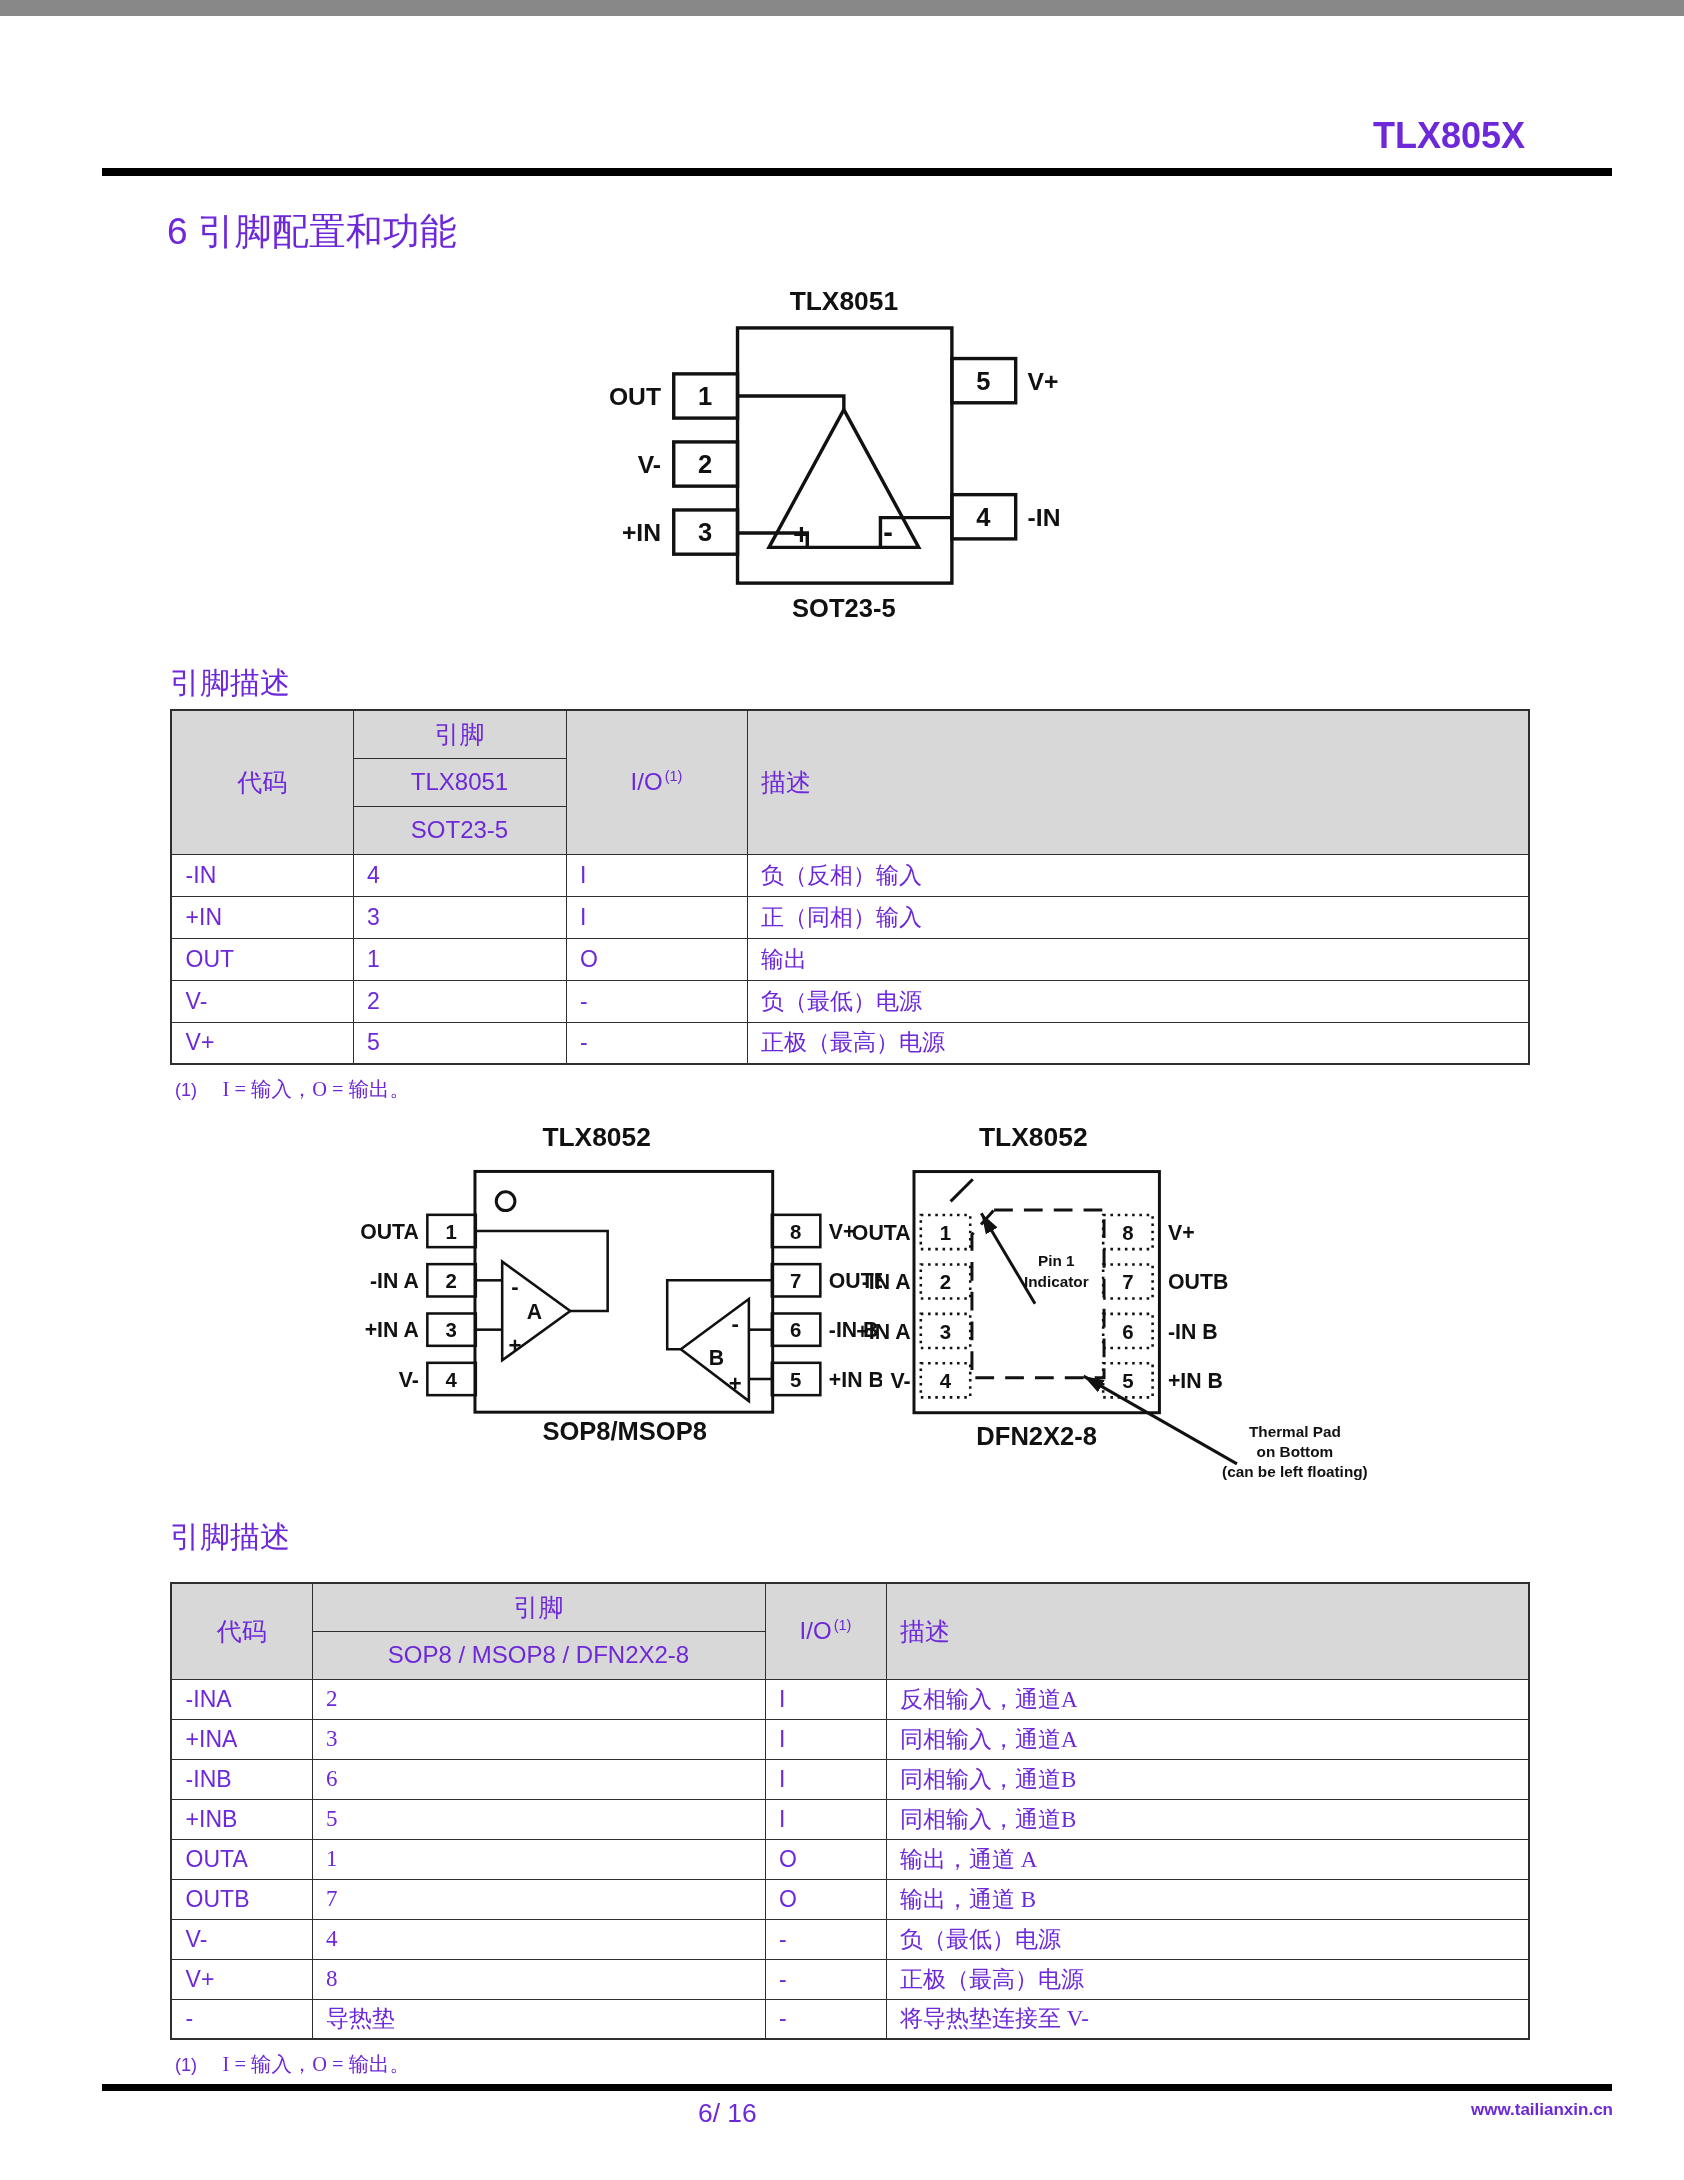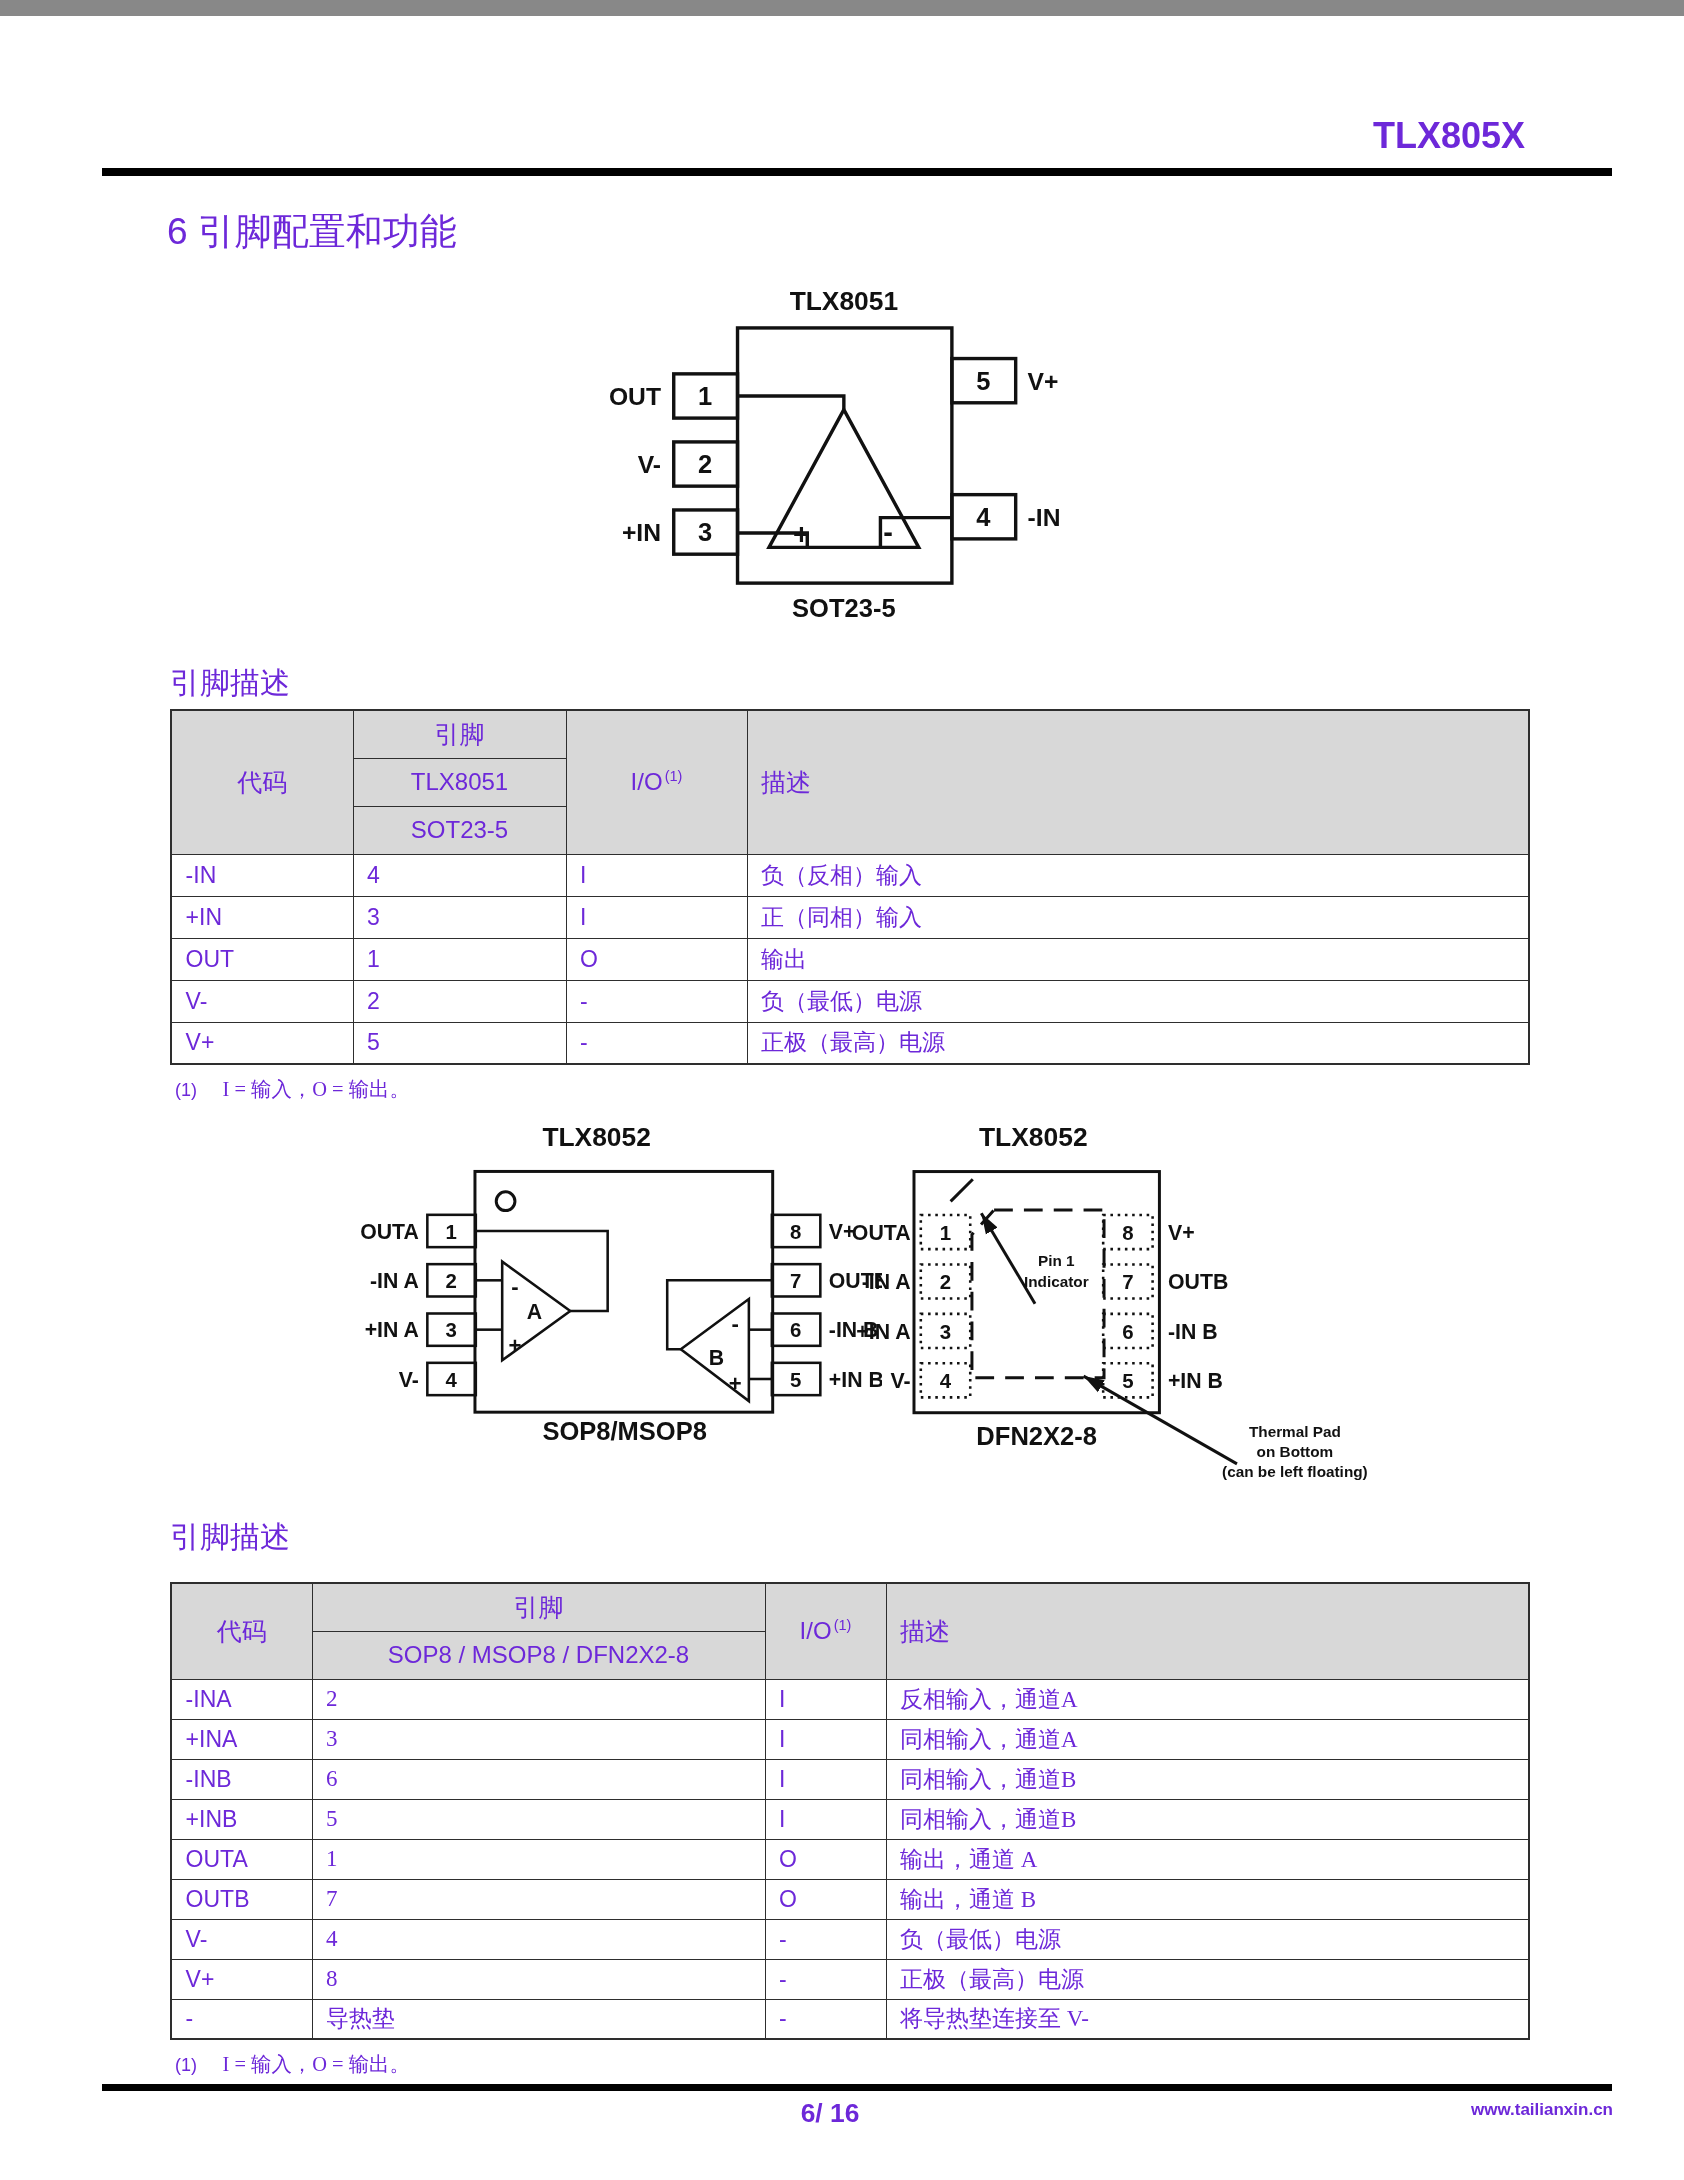--- a/index.html
+++ b/index.html
@@ -49,22 +49,22 @@
   .td-lat { font-family:"Liberation Sans", sans-serif; }
   .td-cn  { font-family:"Liberation Serif", serif; font-size:24px; }
   sup { font-size:14.5px; }
 
   .footnote { position:absolute; left:175px; font-size:20.4px; font-family:"Liberation Serif", serif; }
   .fn-marker { font-family:"Liberation Sans", sans-serif; font-size:18px; margin-right:25.6px; }
   #footnote1 { top:1059px; }
   #footnote2 { top:2034px; }
 
   .footer-rule { position:absolute; left:102px; top:2068px; width:1510px; height:6.8px; background:#000; }
-  .footer-page { position:absolute; left:698px; width:264px; top:2082px; text-align:center;
-                 font-weight:bold; font-size:26.4px; }
+  .footer-page { position:absolute; left:698px; width:264px; top:2082px; text-align:left;
+                 font-weight:normal; font-size:26.4px; }
   .footer-site { position:absolute; right:72px; top:2084px; font-weight:bold; font-size:17px; }
 </style>
 </head>
 <body>
 
 <div class="page">
 
   <div class="doc-title">TLX805X</div>
   <div class="top-rule"></div>
 

